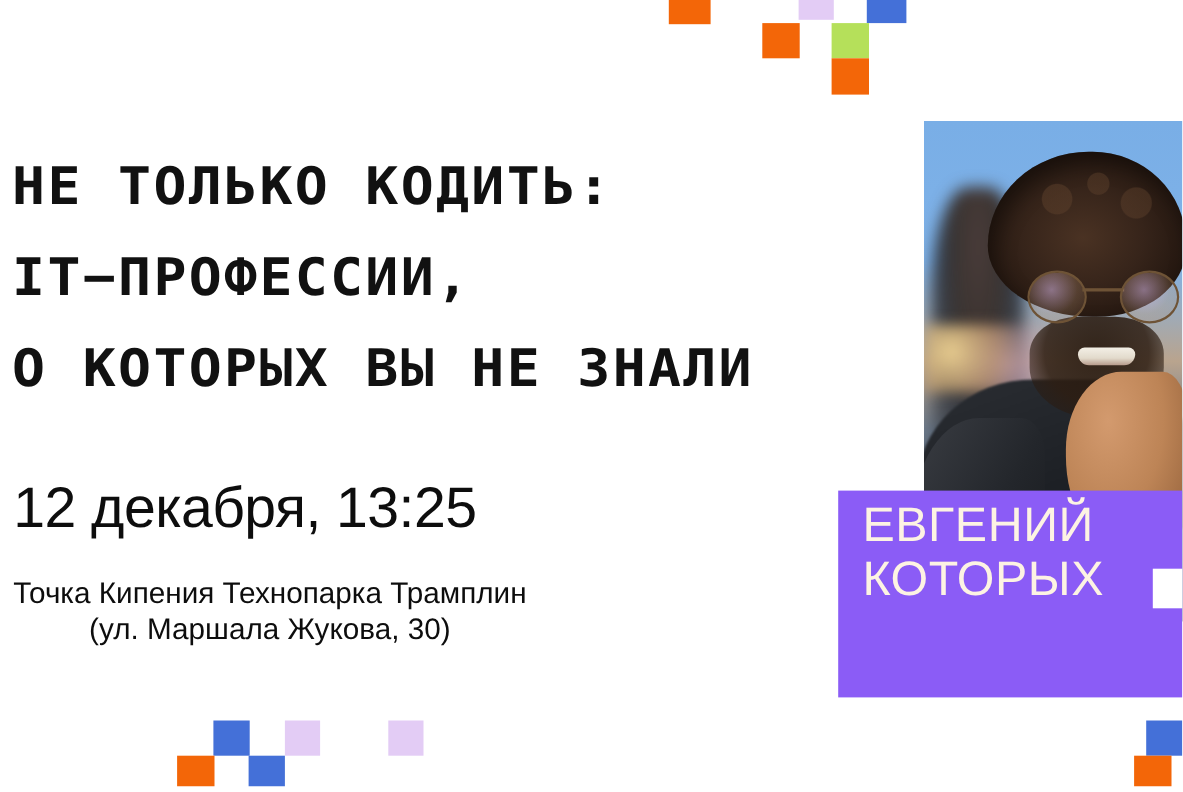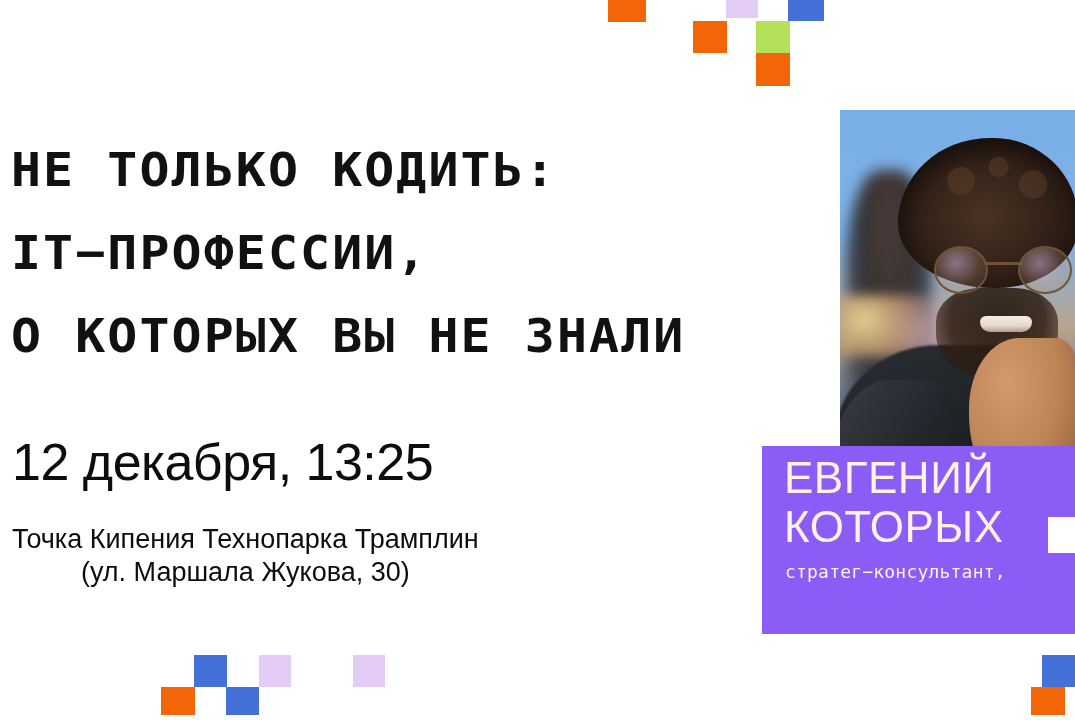--- a/index.html
+++ b/index.html
@@ -290,21 +290,20 @@
     <div class="hand"></div>
   </div>
 
   <div id="speaker-panel">
     <div id="speaker-name">
       <div>ЕВГЕНИЙ</div>
       <div>КОТОРЫХ</div>
     </div>
     <div id="white-notch"></div>
     <div id="speaker-role">
-      <div>стратег−консультант,</div>
     </div>
   </div>
 
   <div>
     <div class="sq" style="left:194px;top:655px;width:33px;height:32px;background:#4470d8;"></div>
     <div class="sq" style="left:259px;top:655px;width:32px;height:32px;background:#e3ccf5;"></div>
     <div class="sq" style="left:353px;top:655px;width:32px;height:32px;background:#e3ccf5;"></div>
     <div class="sq" style="left:161px;top:687px;width:34px;height:33px;background:#f36608;"></div>
     <div class="sq" style="left:226px;top:687px;width:33px;height:33px;background:#4470d8;"></div>
     <div class="sq" style="left:1042px;top:655px;width:33px;height:32px;background:#4470d8;"></div>

